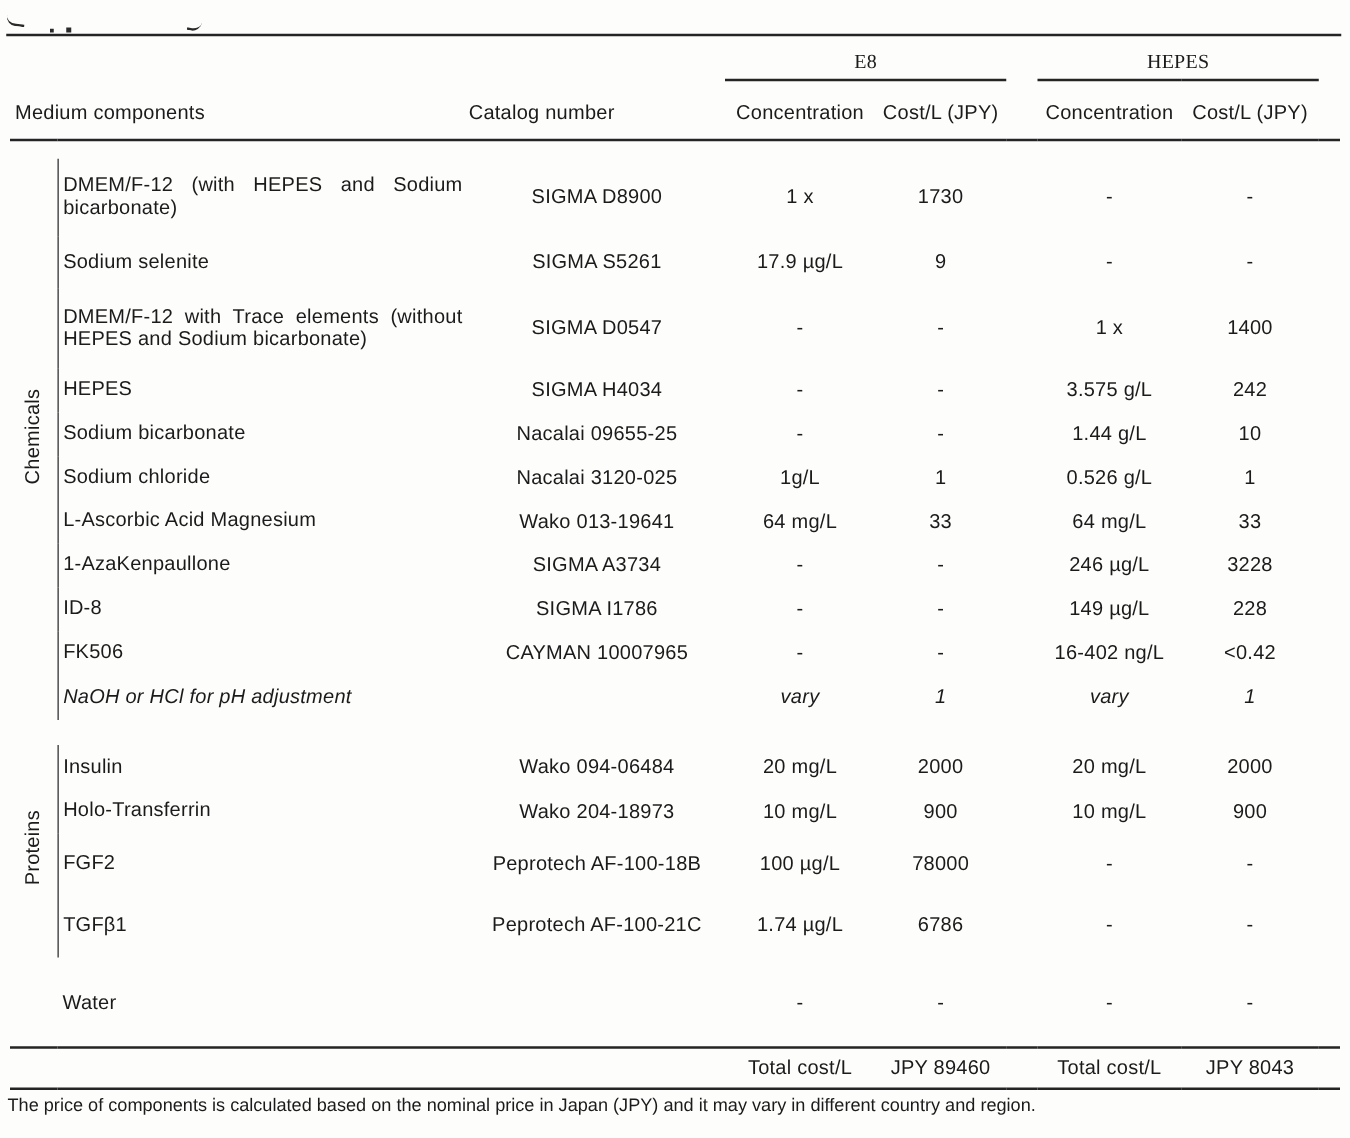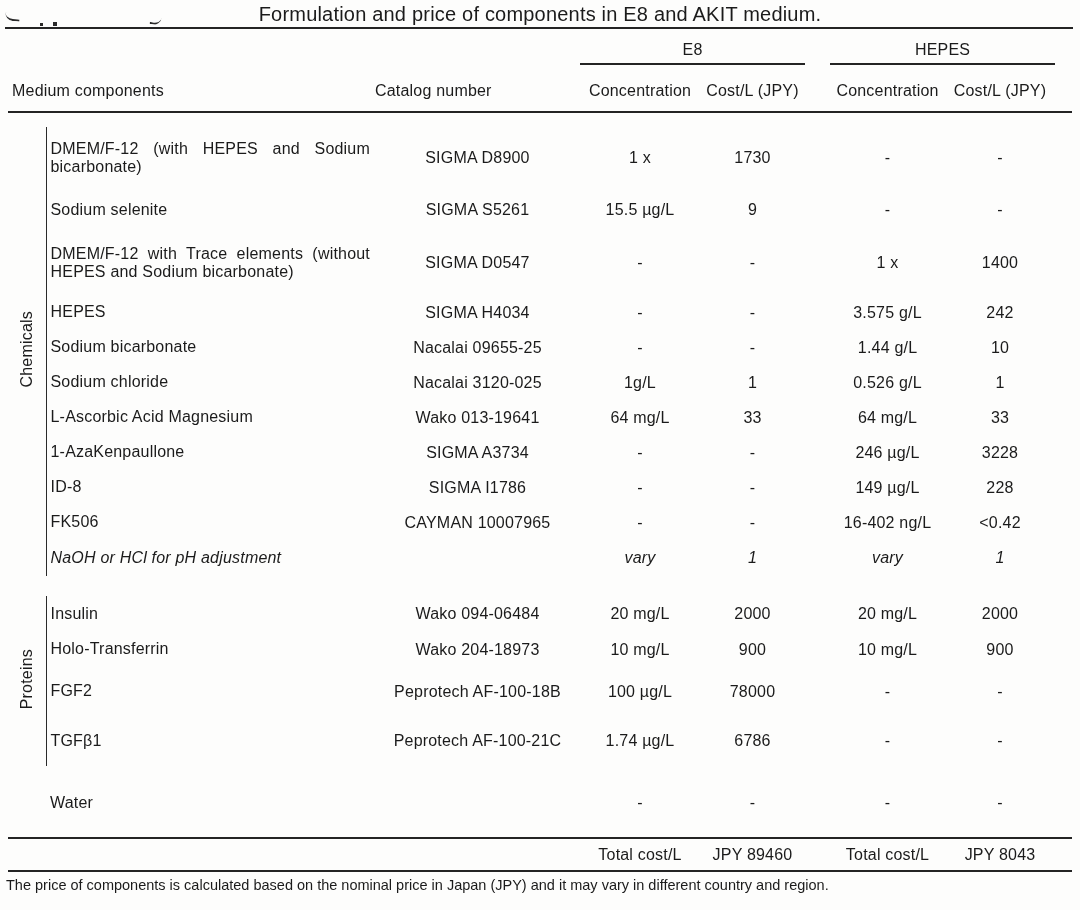--- a/index.html
+++ b/index.html
@@ -47,21 +47,21 @@
   col.c-group    { width:38px;  }
   col.c-comp     { width:326px; }
   col.c-catalog  { width:208px; }
   col.c-e8conc   { width:120px; }
   col.c-e8cost   { width:105px; }
   col.c-gap      { width:25px;  }
   col.c-akitconc { width:115px; }
   col.c-akitcost { width:110px; }
   col.c-right    { width:17px;  }
 
-  thead tr.group-row { height:35px; }
+  thead tr.group-row { height:35px;font-family:Liberation Serif, serif; }
   thead tr.group-row th { vertical-align:bottom; padding-bottom:4px; text-align:center; }
   thead tr.group-row th.group-underline { border-bottom:2px solid #242424; }
 
   thead tr.cols-row { height:48px; }
   thead tr.cols-row th {
     border-bottom:2.5px solid #242424;
     text-align:center; vertical-align:middle; padding-top:6px;
   }
   thead tr.cols-row th.th-left { text-align:left; }
   thead tr.cols-row th.th-comp { padding-left:4px; }
@@ -111,21 +111,20 @@
   }
 </style>
 </head>
 <body>
 
 <div class="title-block">
   <span class="mark mark-curl-left"></span>
   <span class="mark mark-dot-1"></span>
   <span class="mark mark-dot-2"></span>
   <span class="mark mark-curl-mid"></span>
-  <div class="table-title">Formulation and price of components in E8 and AKIT medium.</div>
   <div class="title-rule"></div>
 </div>
 
 <table>
   <colgroup>
     <col class="c-group">
       <col class="c-comp">
       <col class="c-catalog">
     <col class="c-e8conc">
       <col class="c-e8cost">
@@ -167,21 +166,21 @@
         <td class="cell-val">1 x</td>
         <td class="cell-val">1730</td>
         <td class="cell-gap"></td>
         <td class="cell-val">-</td>
         <td class="cell-val">-</td>
         <td class="cell-right"></td>
       </tr>
       <tr>
         <td class="cell-component">Sodium selenite</td>
         <td class="cell-catalog">SIGMA S5261</td>
-        <td class="cell-val">15.5 µg/L</td>
+        <td class="cell-val">17.9 µg/L</td>
         <td class="cell-val">9</td>
         <td class="cell-gap"></td>
         <td class="cell-val">-</td>
         <td class="cell-val">-</td>
         <td class="cell-right"></td>
       </tr>
       <tr>
         <td class="cell-component">DMEM/F-12 with Trace elements (without HEPES and Sodium bicarbonate)</td>
         <td class="cell-catalog">SIGMA D0547</td>
         <td class="cell-val">-</td>

